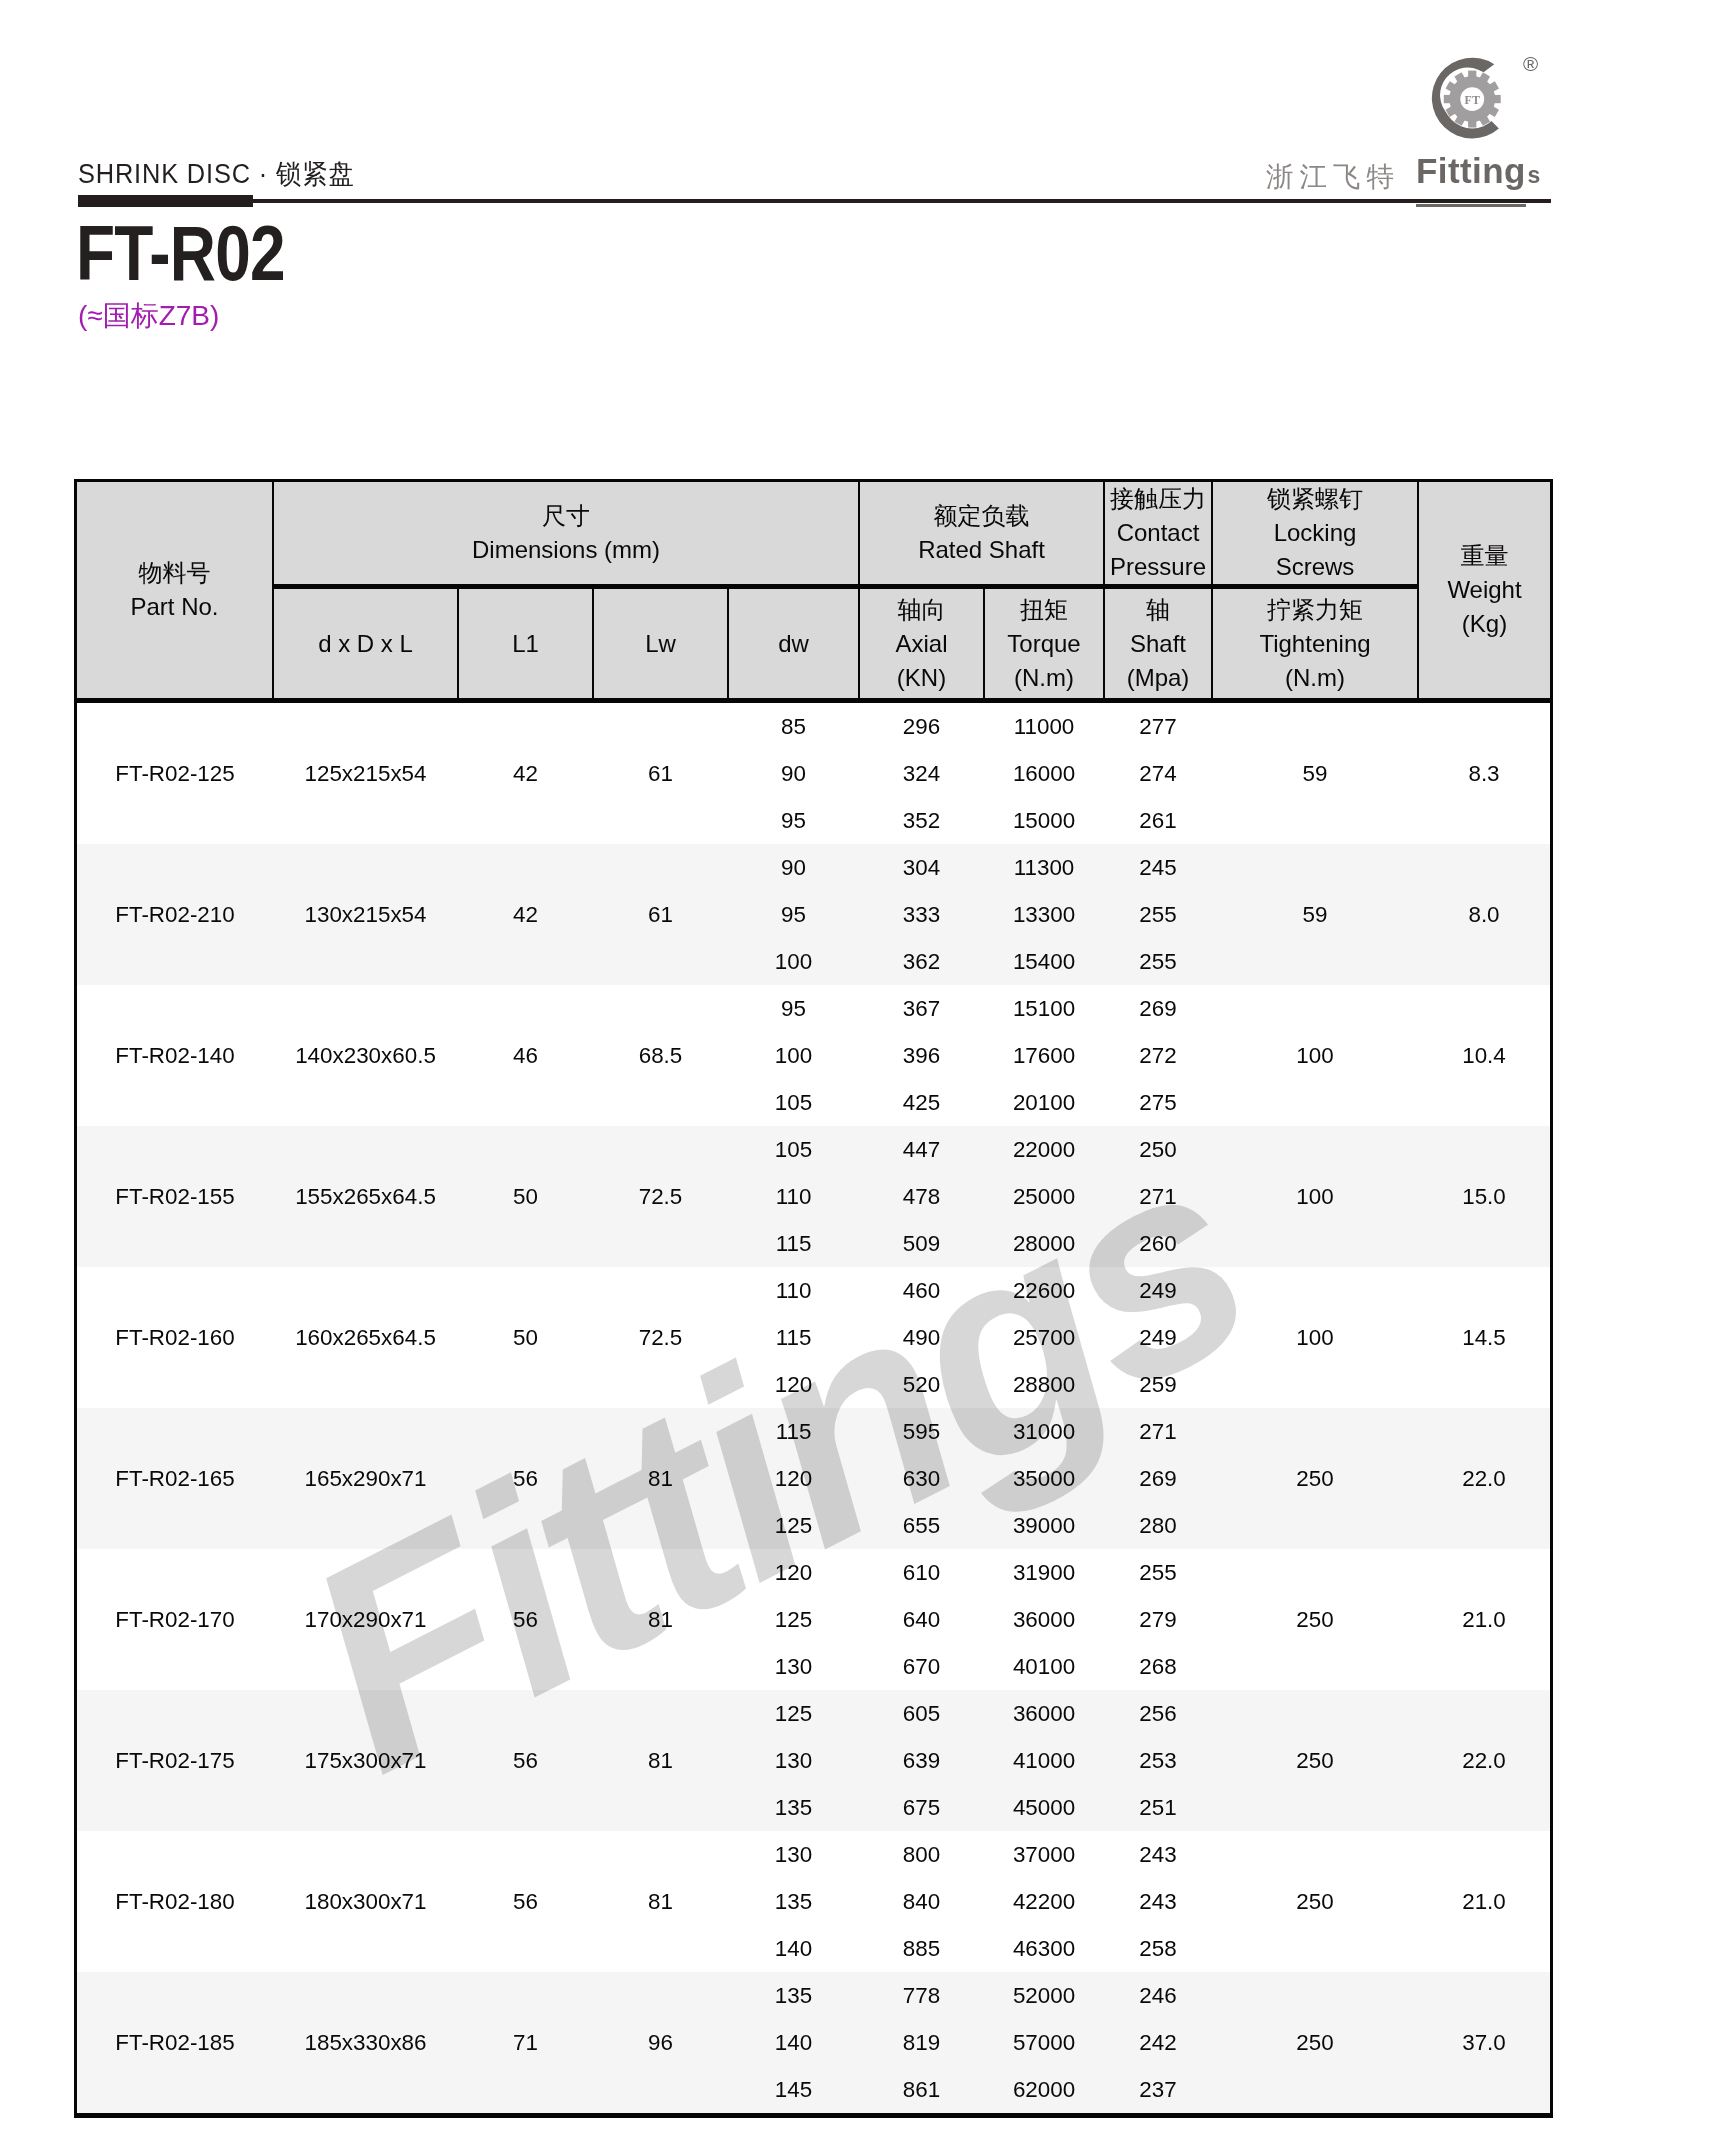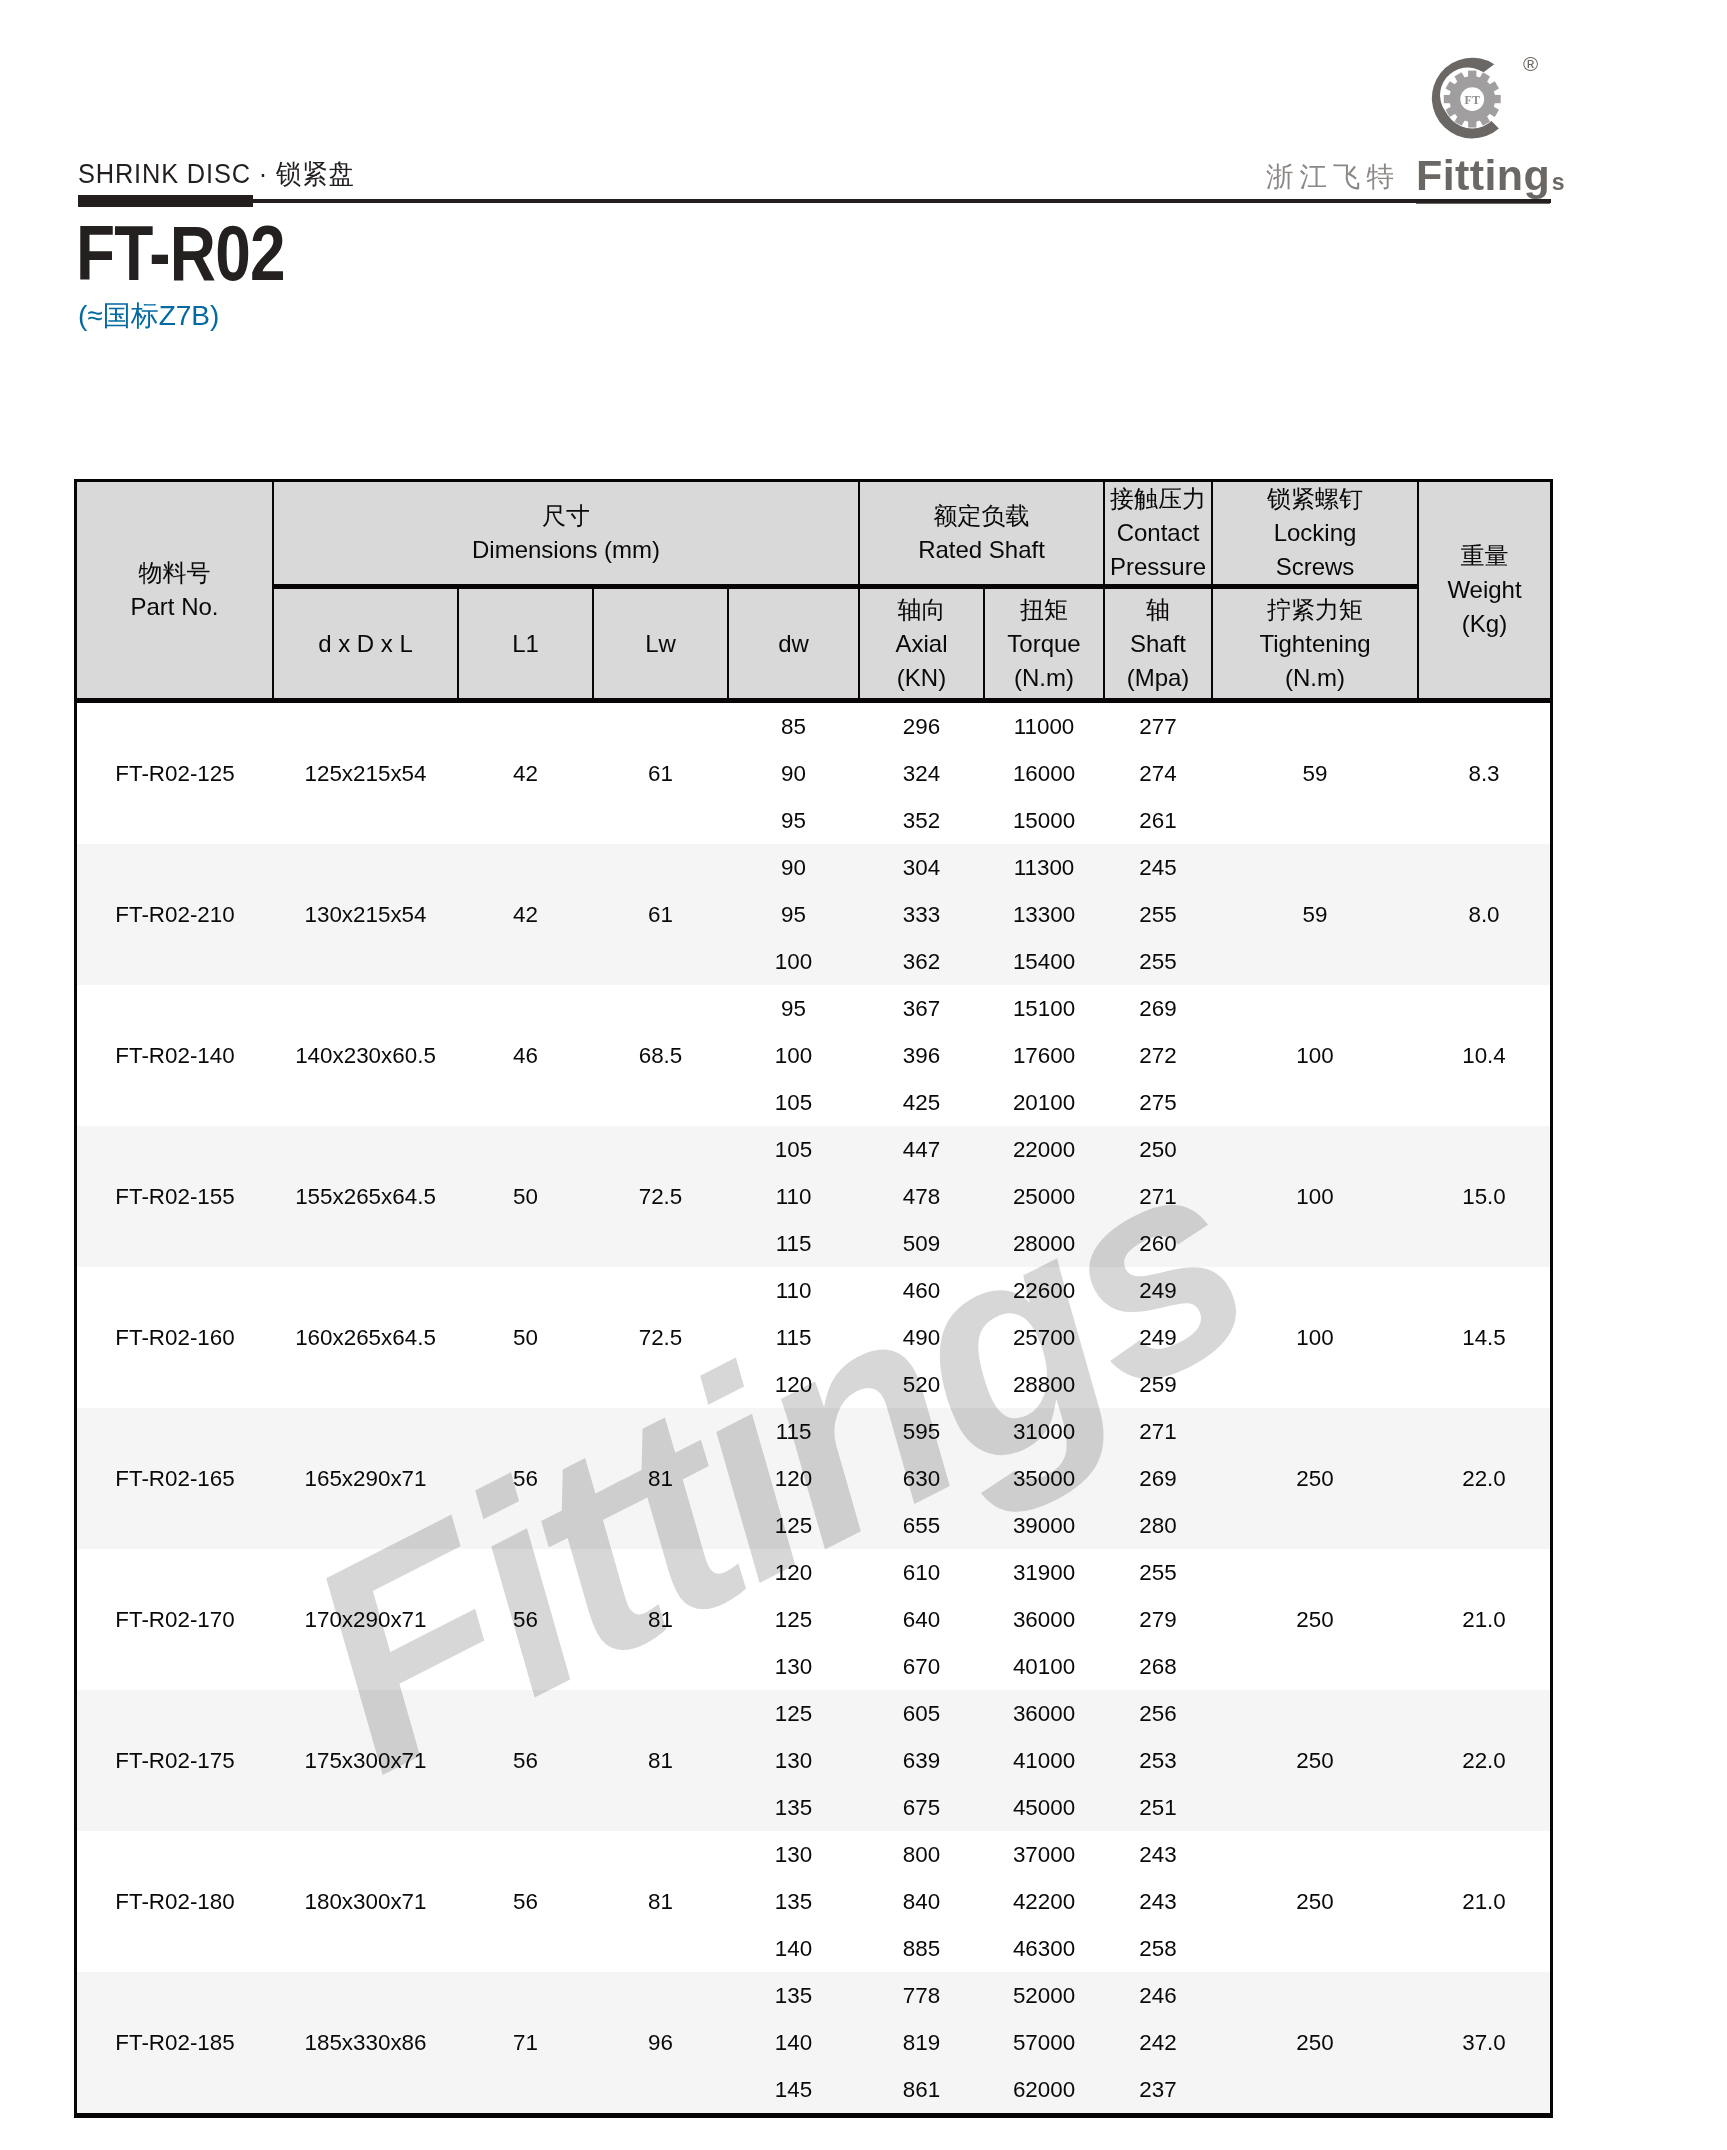--- a/index.html
+++ b/index.html
@@ -10,28 +10,28 @@
   .doc-category{position:absolute;left:78px;top:156px;font-size:27px;letter-spacing:0.9px;
         color:#231f1f;white-space:nowrap;transform:scaleX(.94);transform-origin:left top;}
   .rule-thin{position:absolute;left:78px;top:199px;width:1473px;height:3.9px;background:#241e1e;}
   .rule-thick{position:absolute;left:78px;top:195px;width:175px;height:12px;background:#241e1e;}
 
   .brand-zh{position:absolute;left:1218px;top:159px;font-size:27.5px;letter-spacing:6px;
         color:#8c8886;white-space:nowrap;margin-left:48px;}
   .logo-mark{position:absolute;left:1429px;top:55px;}
   .logo-reg{position:absolute;left:1523px;top:52px;font-size:20.6px;color:#6b6764;}
   .logotype{position:absolute;left:1416px;top:151px;color:#6b6764;white-space:nowrap;}
-  .logotype .big{font-size:43px;font-weight:bold;letter-spacing:0.4px;
-        border-bottom:3.9px solid #6b6764;padding-bottom:2px;}
+  .logotype .big{font-size:35px;font-weight:bold;letter-spacing:0.4px;
+        border-bottom:3.9px solid #6b6764;padding-bottom:14px;}
   .logotype .small{font-size:23px;font-weight:bold;margin-left:1.7px;}
 
   
   .model-title{position:absolute;left:76px;top:214px;font-size:78px;font-weight:700;
         line-height:1;color:#242020;letter-spacing:-0.9px;transform:scaleX(.82);transform-origin:left top;}
-  .model-subtitle{position:absolute;left:78px;top:297px;font-size:28px;color:#0369a1;}
+  .model-subtitle{position:absolute;left:78px;top:297px;font-size:28px;color:#a21caf;}
 
   
   .tbl-wrap{position:absolute;left:74px;top:479px;border:3.9px solid #070505;border-bottom-width:5.6px;z-index:1;}
   table{border-collapse:collapse;table-layout:fixed;width:1473px;}
   th,td{text-align:center;vertical-align:middle;font-weight:normal;padding:0;}
   thead th{background:#d9d9d9;font-size:24px;color:#0b0808;}
   thead th span{display:block;line-height:34px;}
   tr.hrow1 th{height:102px;}
   tr.hrow2 th{height:109px;}
   .gh{border-bottom:5.6px solid #070505;}

